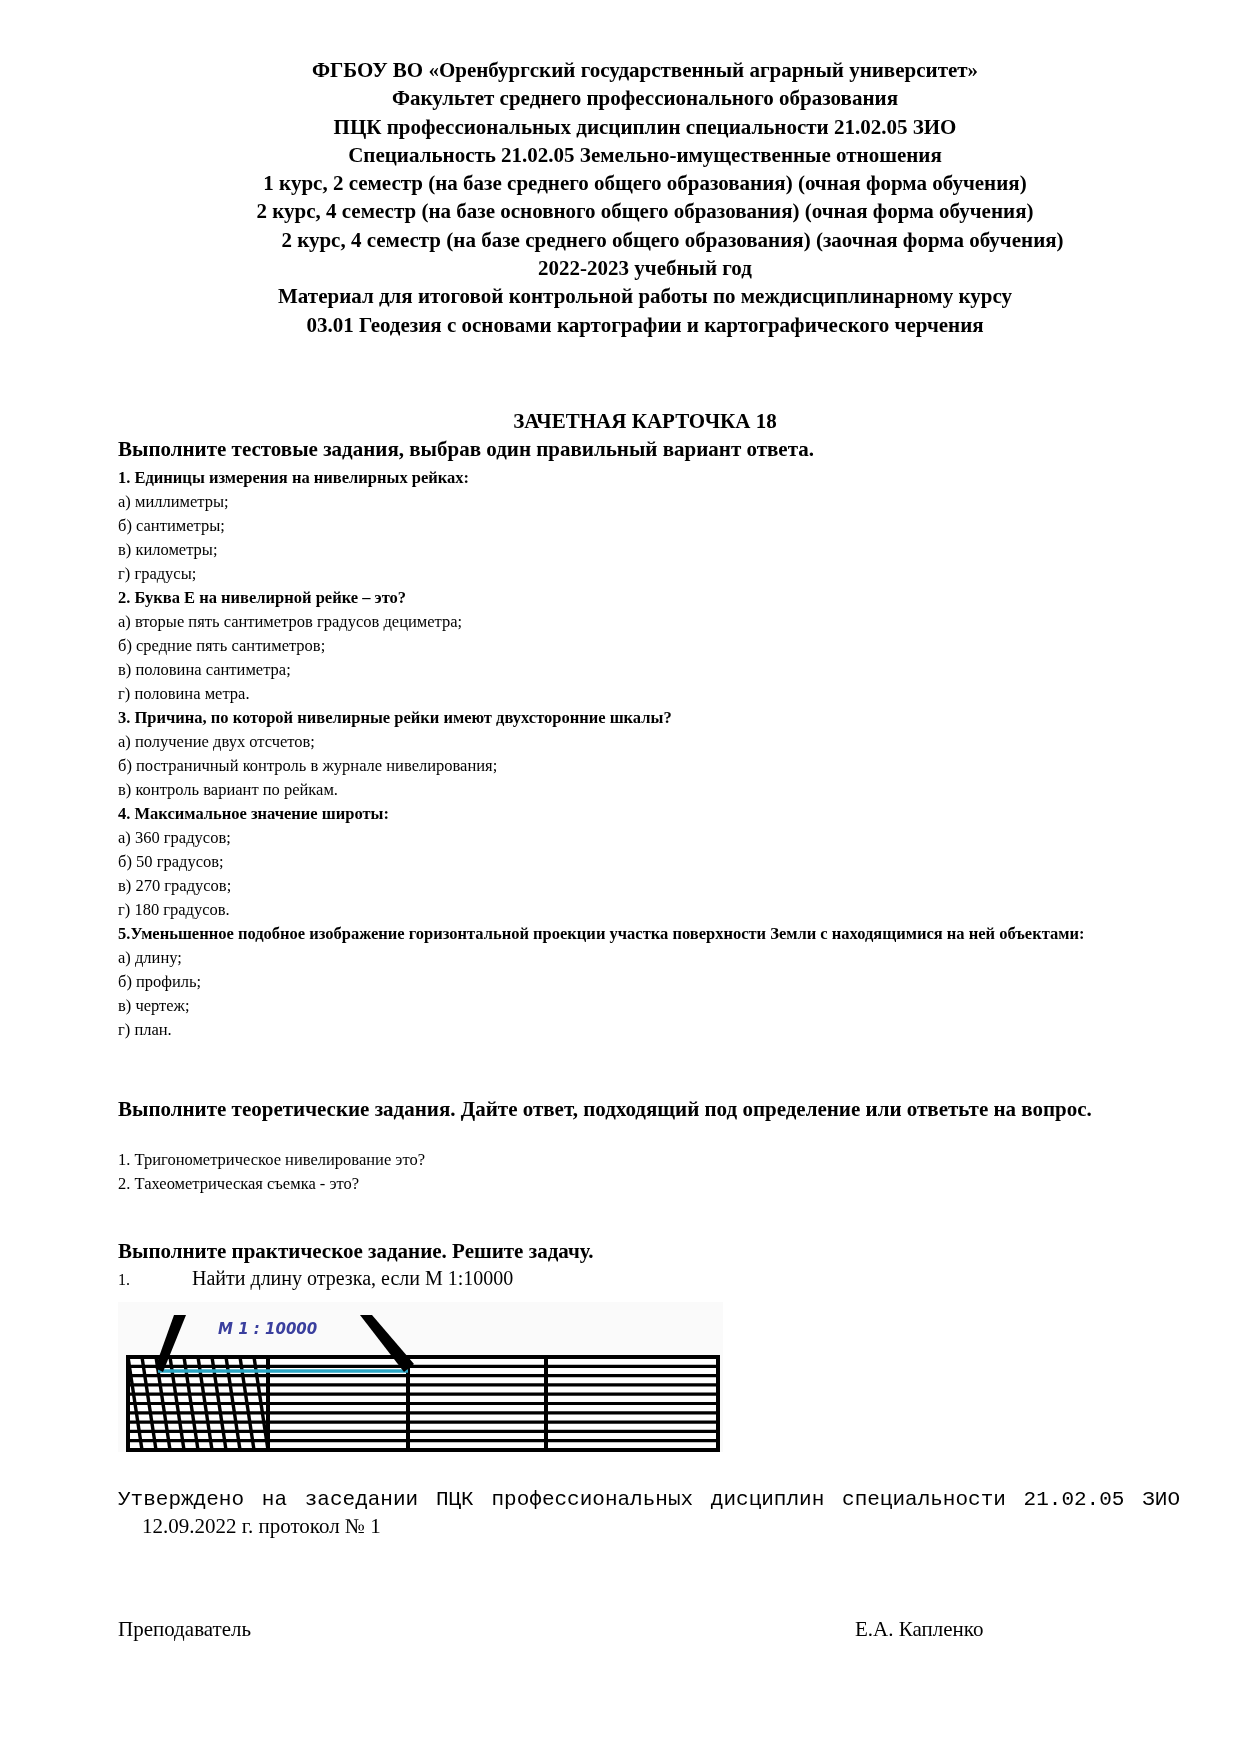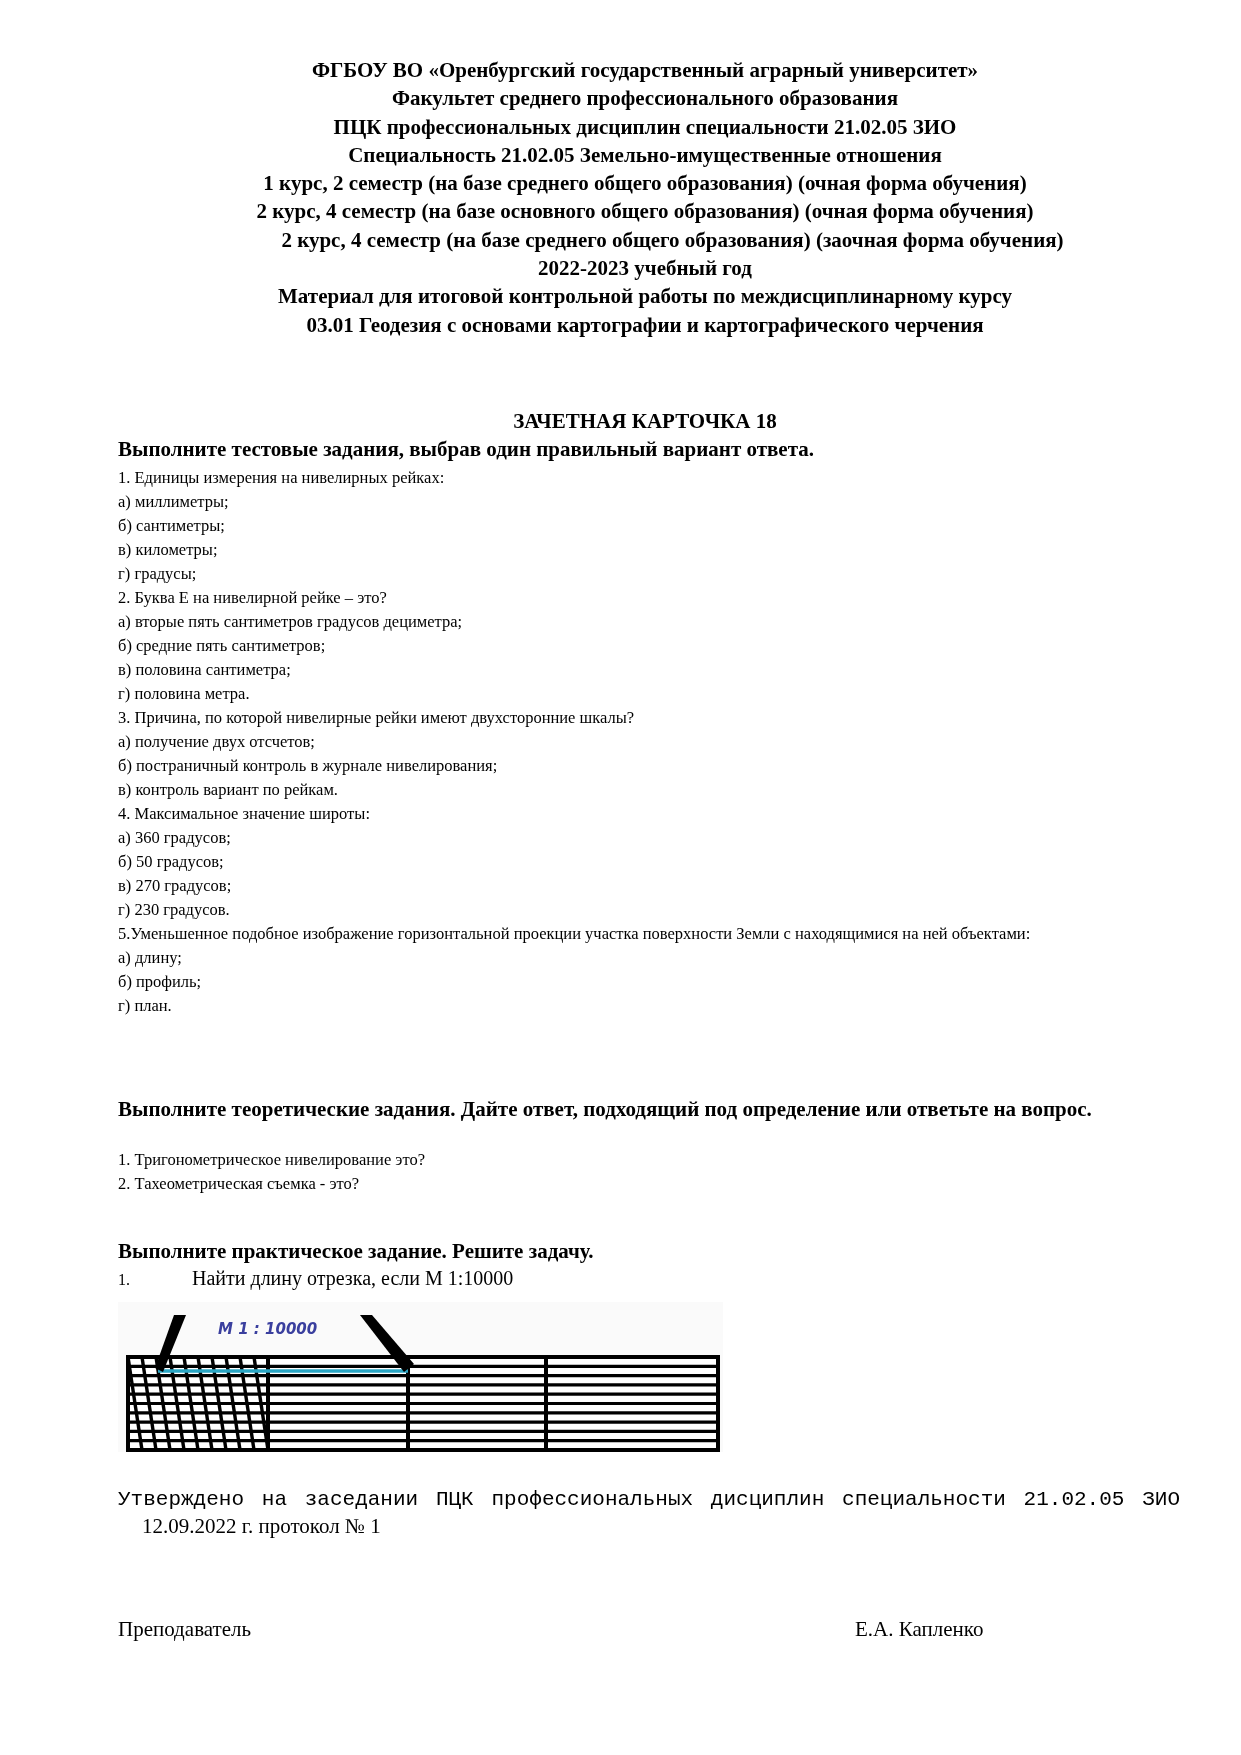--- a/index.html
+++ b/index.html
@@ -4,21 +4,21 @@
 <style>
   html, body { margin: 0; padding: 0; background: #ffffff; }
   body { width: 1241px; height: 1755px; position: relative; overflow: hidden;
          font-family: "Liberation Serif", "DejaVu Serif", serif; color: #000; }
   .abs { position: absolute; }
   .hdr { left: 0; width: 1290px; text-align: center; font-weight: bold; font-size: 21px; line-height: 28px; white-space: nowrap; }
   .hdr-line { display: block; height: 28.3px; }
   .card-title { left: 0; width: 1290px; text-align: center; top: 409px; font-weight: bold; font-size: 21px; white-space: nowrap; }
   .section { left: 118px; font-weight: bold; font-size: 21px; line-height: 27px; }
   .q { left: 118px; font-size: 16.5px; line-height: 24px; }
-  .q .qt { font-weight: normal; display: block; }
+  .q .qt { font-weight: bold; display: block; }
   .q .opt { display: block; }
   .q5 { width: 1060px; text-align: justify; text-align-last: left; }
   .theory { left: 118px; width: 1062px; font-size: 21px; line-height: 28px; font-weight: bold; text-align: justify; }
   .theory-items { left: 118px; font-size: 16.5px; line-height: 24px; }
   .practice-item { left: 118px; top: 1267px; font-size: 20px; }
   .practice-item .num { font-size: 16px; display: inline-block; width: 74px; }
   .approved { left: 118px; top: 1486px; width: 1062px; font-size: 21px; line-height: 27px; text-align: justify; text-align-last: left; }
   .approved .l1 { display: block; text-align: justify; text-align-last: justify; font-family: Liberation Mono, monospace; }
   .sig-role { left: 118px; top: 1617px; font-size: 21px; }
   .sig-name { left: 855px; top: 1617px; font-size: 21px; }
@@ -65,27 +65,28 @@
   <span class="opt">а) получение двух отсчетов;</span>
   <span class="opt">б) постраничный контроль в журнале нивелирования;</span>
   <span class="opt">в) контроль вариант по рейкам.</span>
 </div>
 
 <div class="abs q" style="top:802px;">
   <span class="qt">4.  Максимальное значение широты:</span>
   <span class="opt">а) 360 градусов;</span>
   <span class="opt">б) 50 градусов;</span>
   <span class="opt">в) 270 градусов;</span>
-  <span class="opt">г) 230 градусов.</span>
+  <span class="opt">г) 180 градусов.</span>
 </div>
 
 <div class="abs q q5" style="top:922px;">
   <span class="qt">5.Уменьшенное подобное изображение горизонтальной проекции участка поверхности Земли с находящимися на ней объектами:</span>
   <span class="opt">а) длину;</span>
   <span class="opt">б) профиль;</span>
+  <span class="opt">в) чертеж;</span>
   <span class="opt">г) план.</span>
 </div>
 
 <div class="abs theory" style="top:1095px;">Выполните теоретические задания. Дайте ответ, подходящий под определение или ответьте на вопрос.</div>
 <div class="abs theory-items" style="top:1148px;">
   <div>1. Тригонометрическое нивелирование это?</div>
   <div>2. Тахеометрическая съемка - это?</div>
 </div>
 
 <div class="abs section" style="top:1238px;">Выполните практическое задание. Решите задачу.</div>

